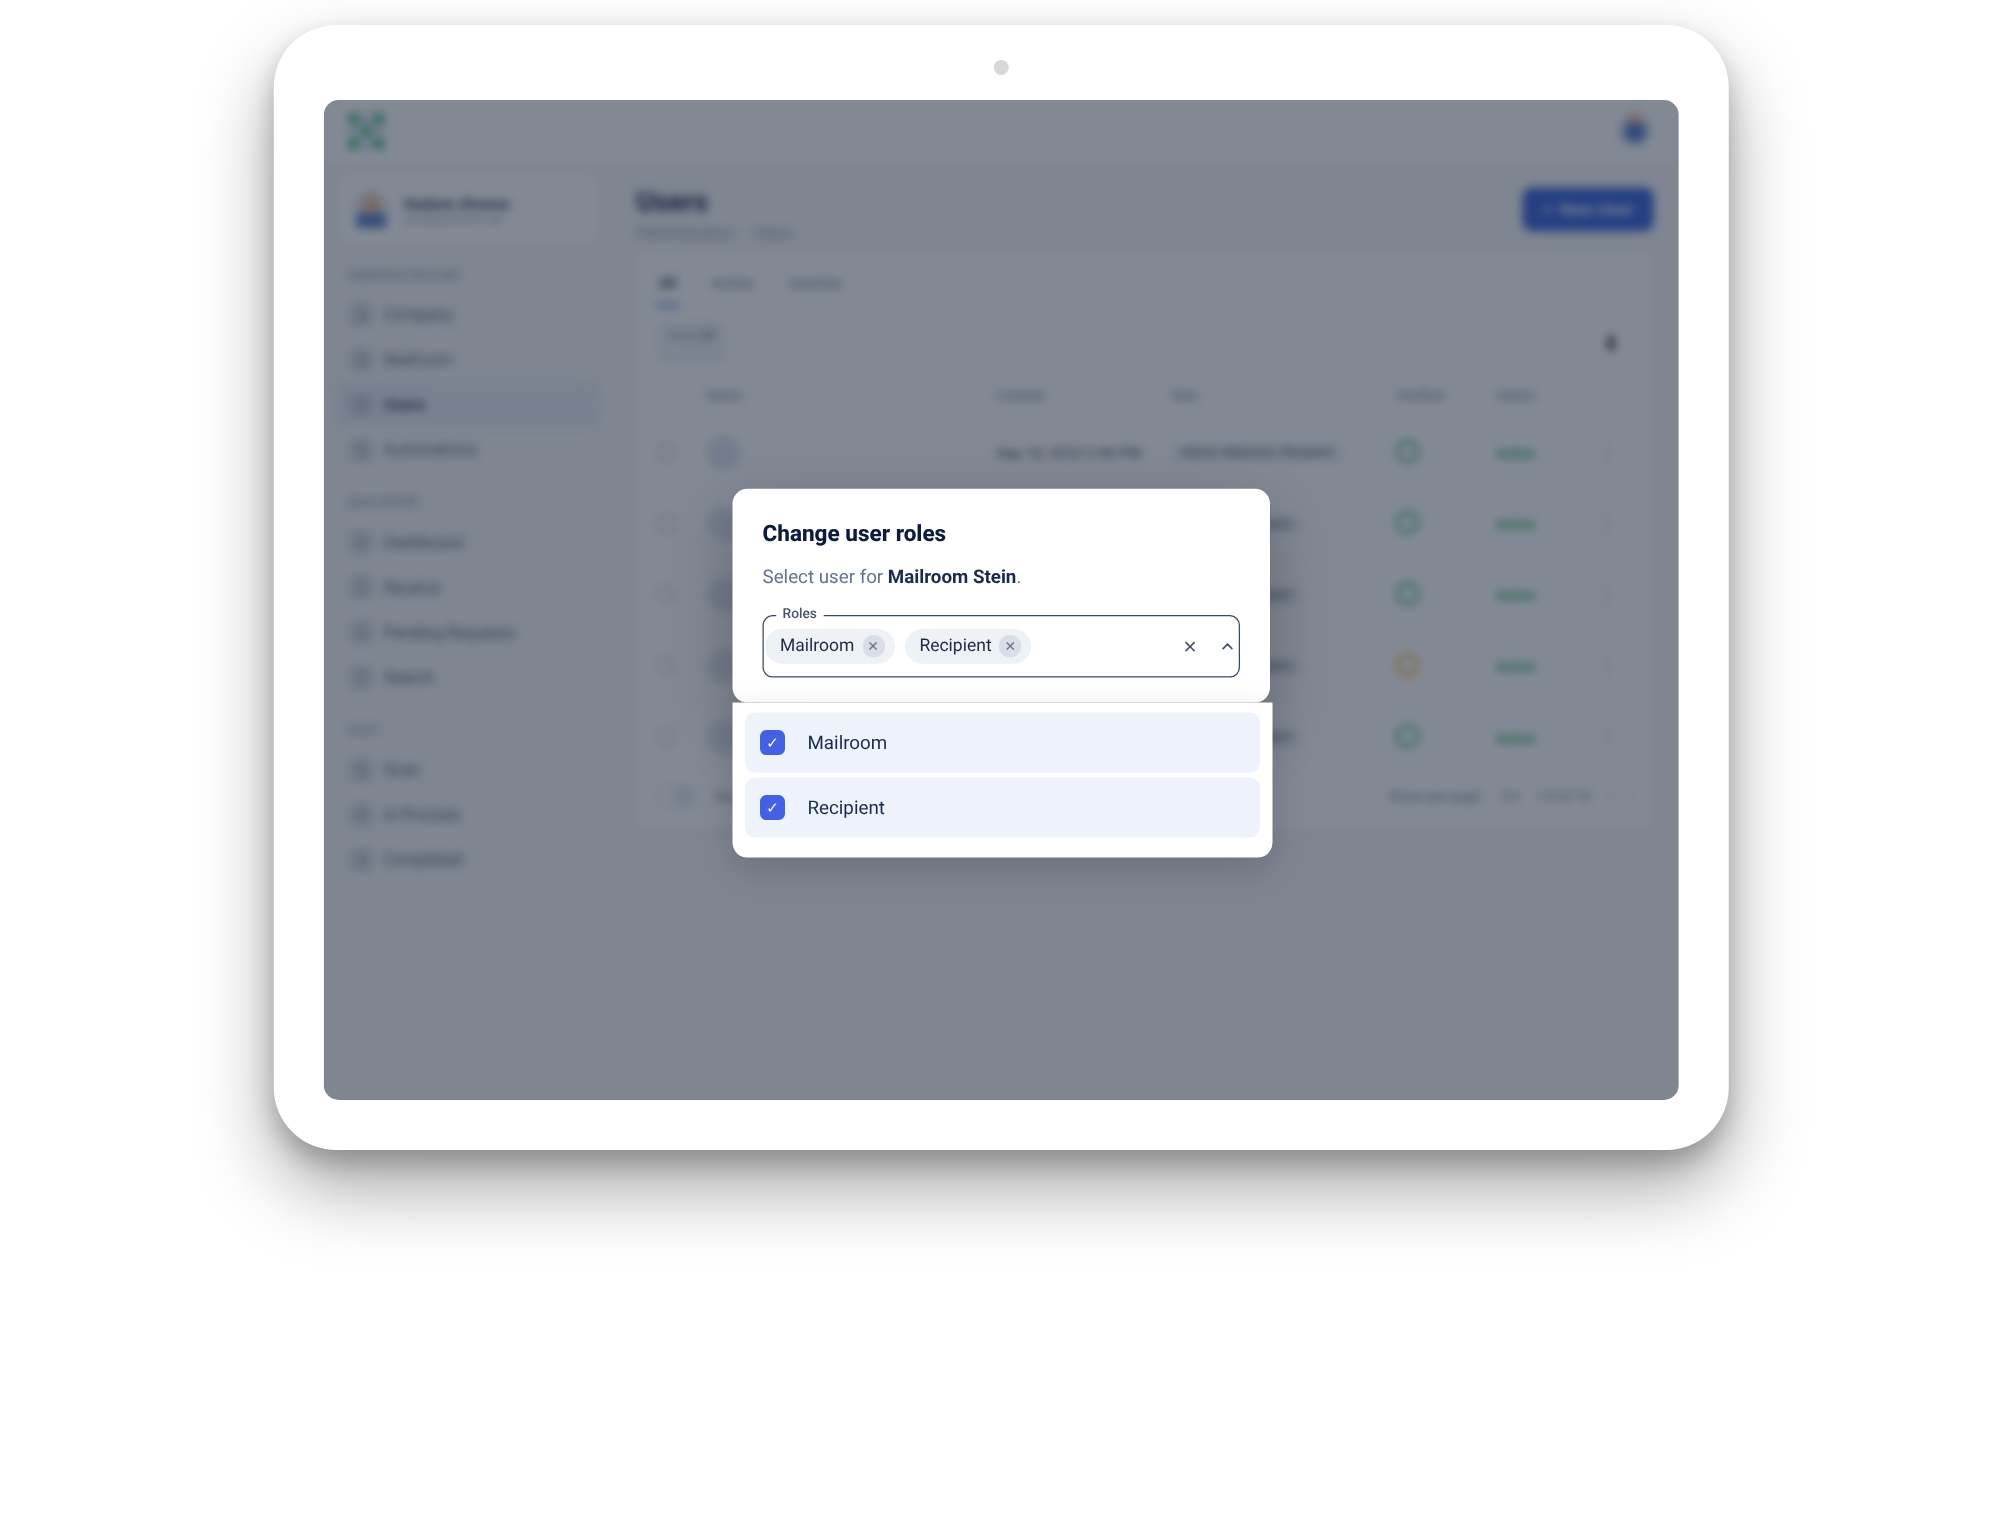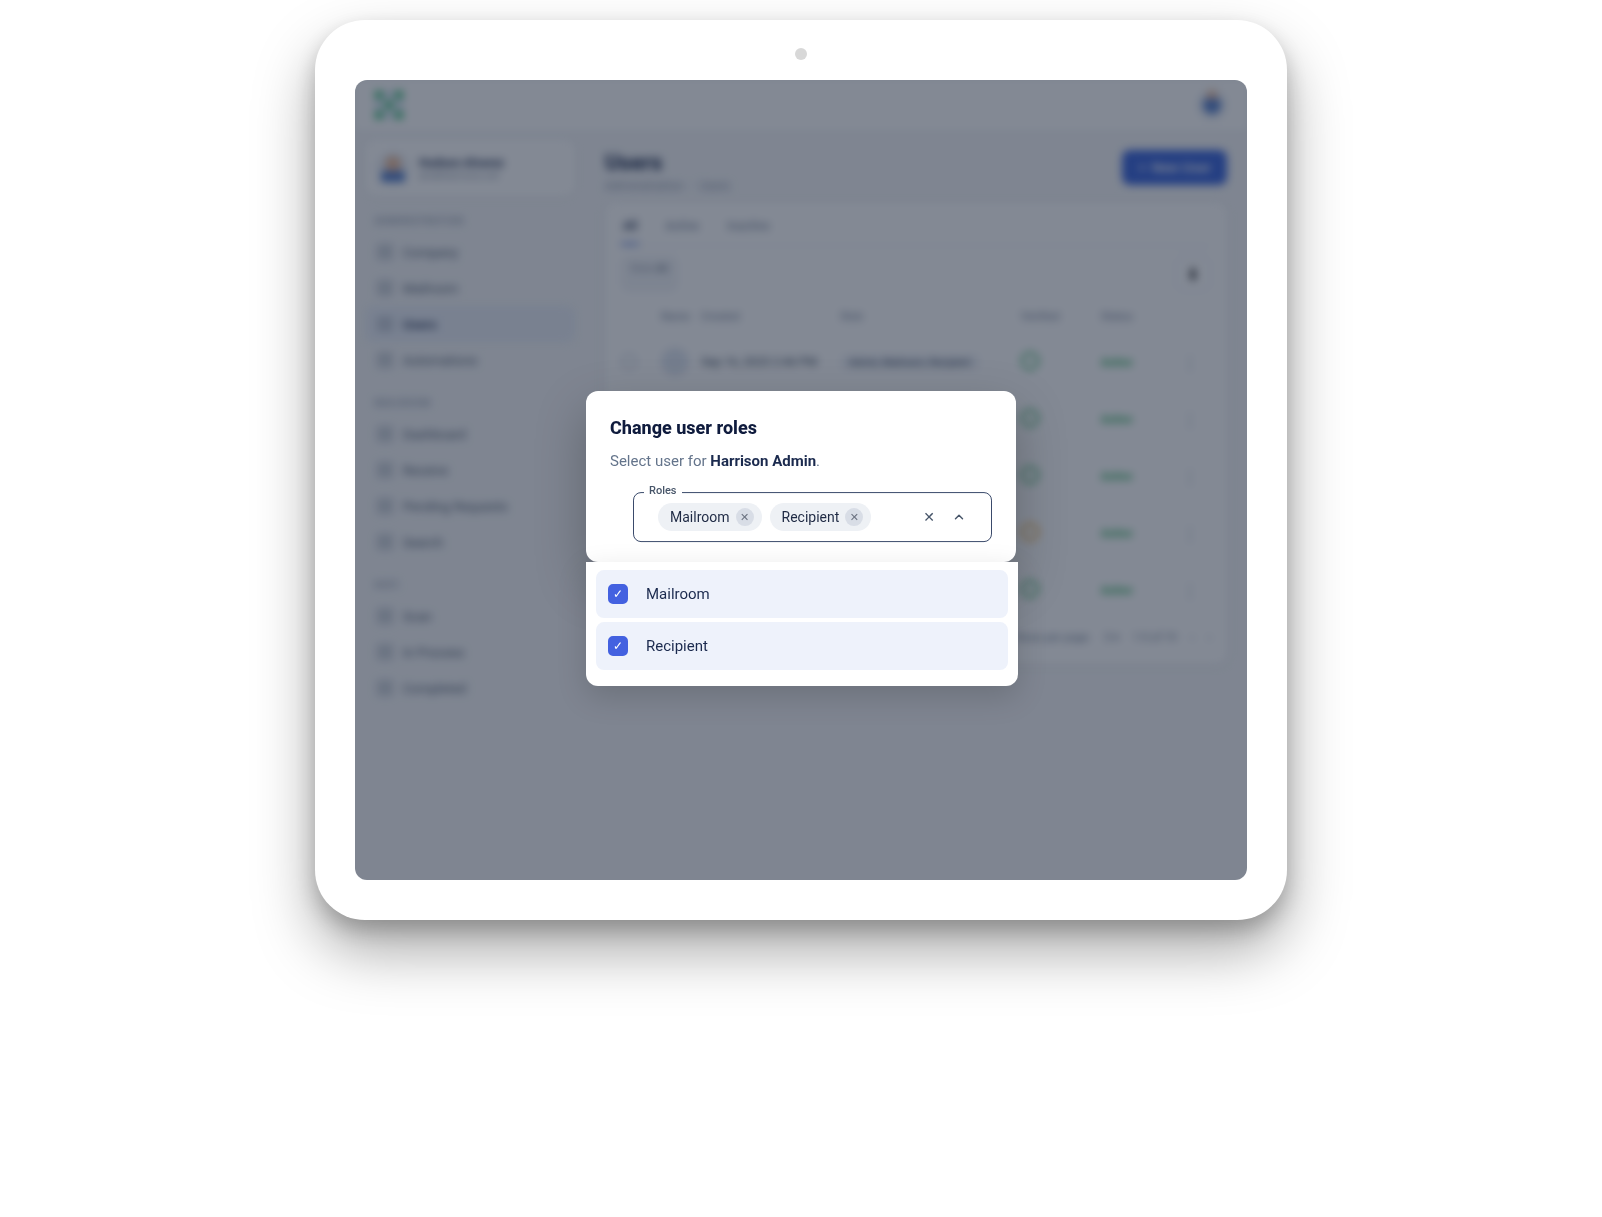--- a/index.html
+++ b/index.html
@@ -7,21 +7,21 @@
   font-family: -apple-system, BlinkMacSystemFont, "Segoe UI", Roboto, sans-serif;
   background: #fff;
   width: 1602px;
   height: 1217px;
   display: flex;
   align-items: flex-start;
   justify-content: center;
   padding-top: 20px;
 }
 .device-frame {
-  width: 972px;
+  width: 1164px;
   height: 900px;
   background: #fff;
   border-radius: 50px;
   box-shadow: 0 30px 60px rgba(0,0,0,0.35), 0 10px 20px rgba(0,0,0,0.2);
   position: relative;
   padding: 60px 40px 40px 40px;
 }
 .camera-dot {
   position: absolute;
   top: 28px;
@@ -152,27 +152,26 @@
   padding:26px 24px 20px 24px;
   position:relative;
 }
 .modal-title { font-size:18px; font-weight:800; color:#0f1b3d; margin-bottom:14px; }
 .modal-sub { font-size:15px; color:#64748b; margin-bottom:22px; }
 .modal-sub strong { color:#1b2a4e; font-weight:700; }
 
 .field {
   border:1.5px solid #3a4a6b;
   border-radius:8px;
-  padding:10px 24px;
+  padding:10px 1px;
   position:relative;
   display:flex;
   align-items:center;
   gap:8px;
   flex-wrap:wrap;
-  margin-left:23px;
 }
 .field-legend {
   position:absolute;
   top:-9px; left:10px;
   background:#fff;
   padding:0 5px;
   font-size:11px;
   color:#475569;
   font-weight:500;
 }
@@ -411,21 +410,21 @@
         </div>
       </div>
     </div>
 
     <div class="overlay-dim"></div>
 
     <div class="modal-wrap">
       <div class="modal">
         <div class="modal-title">Change user roles</div>
         <div class="modal-sub">
-          <span>Select user for </span><strong>Harrison Admin</strong><span>.</span>
+          <span>Select user for </span><strong>Mailroom Stein</strong><span>.</span>
         </div>
         <div class="field">
           <div class="field-legend">Roles</div>
           <div class="chip">
             <span>Mailroom</span>
             <span class="chip-x">✕</span>
           </div>
           <div class="chip">
             <span>Recipient</span>
             <span class="chip-x">✕</span>

